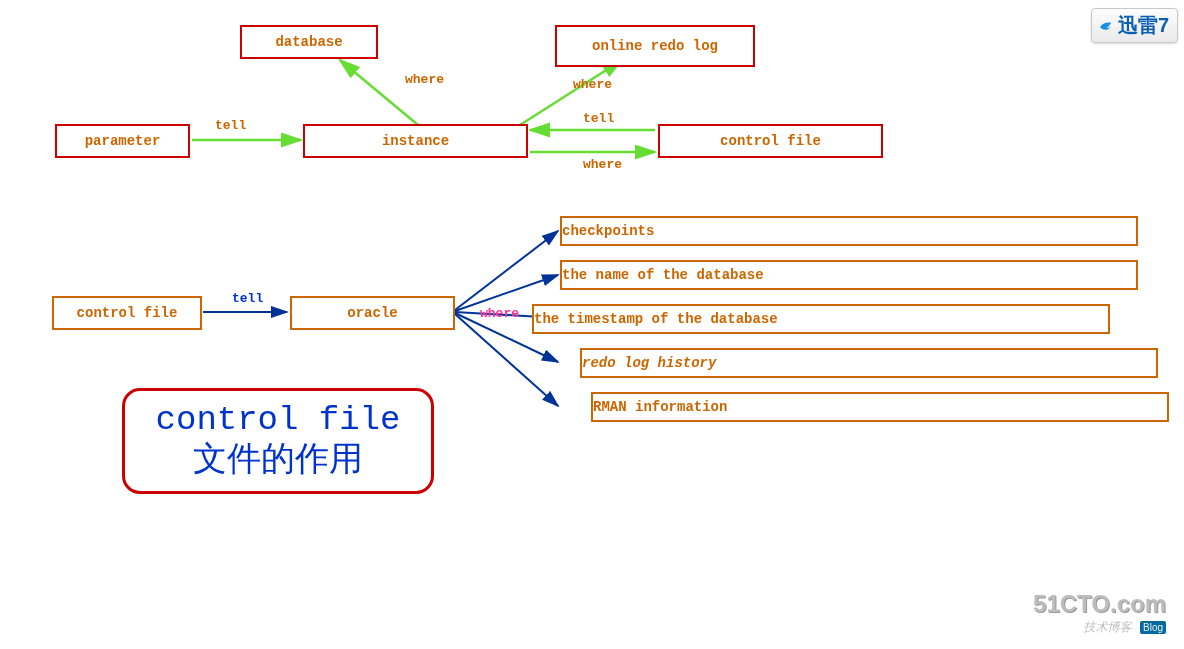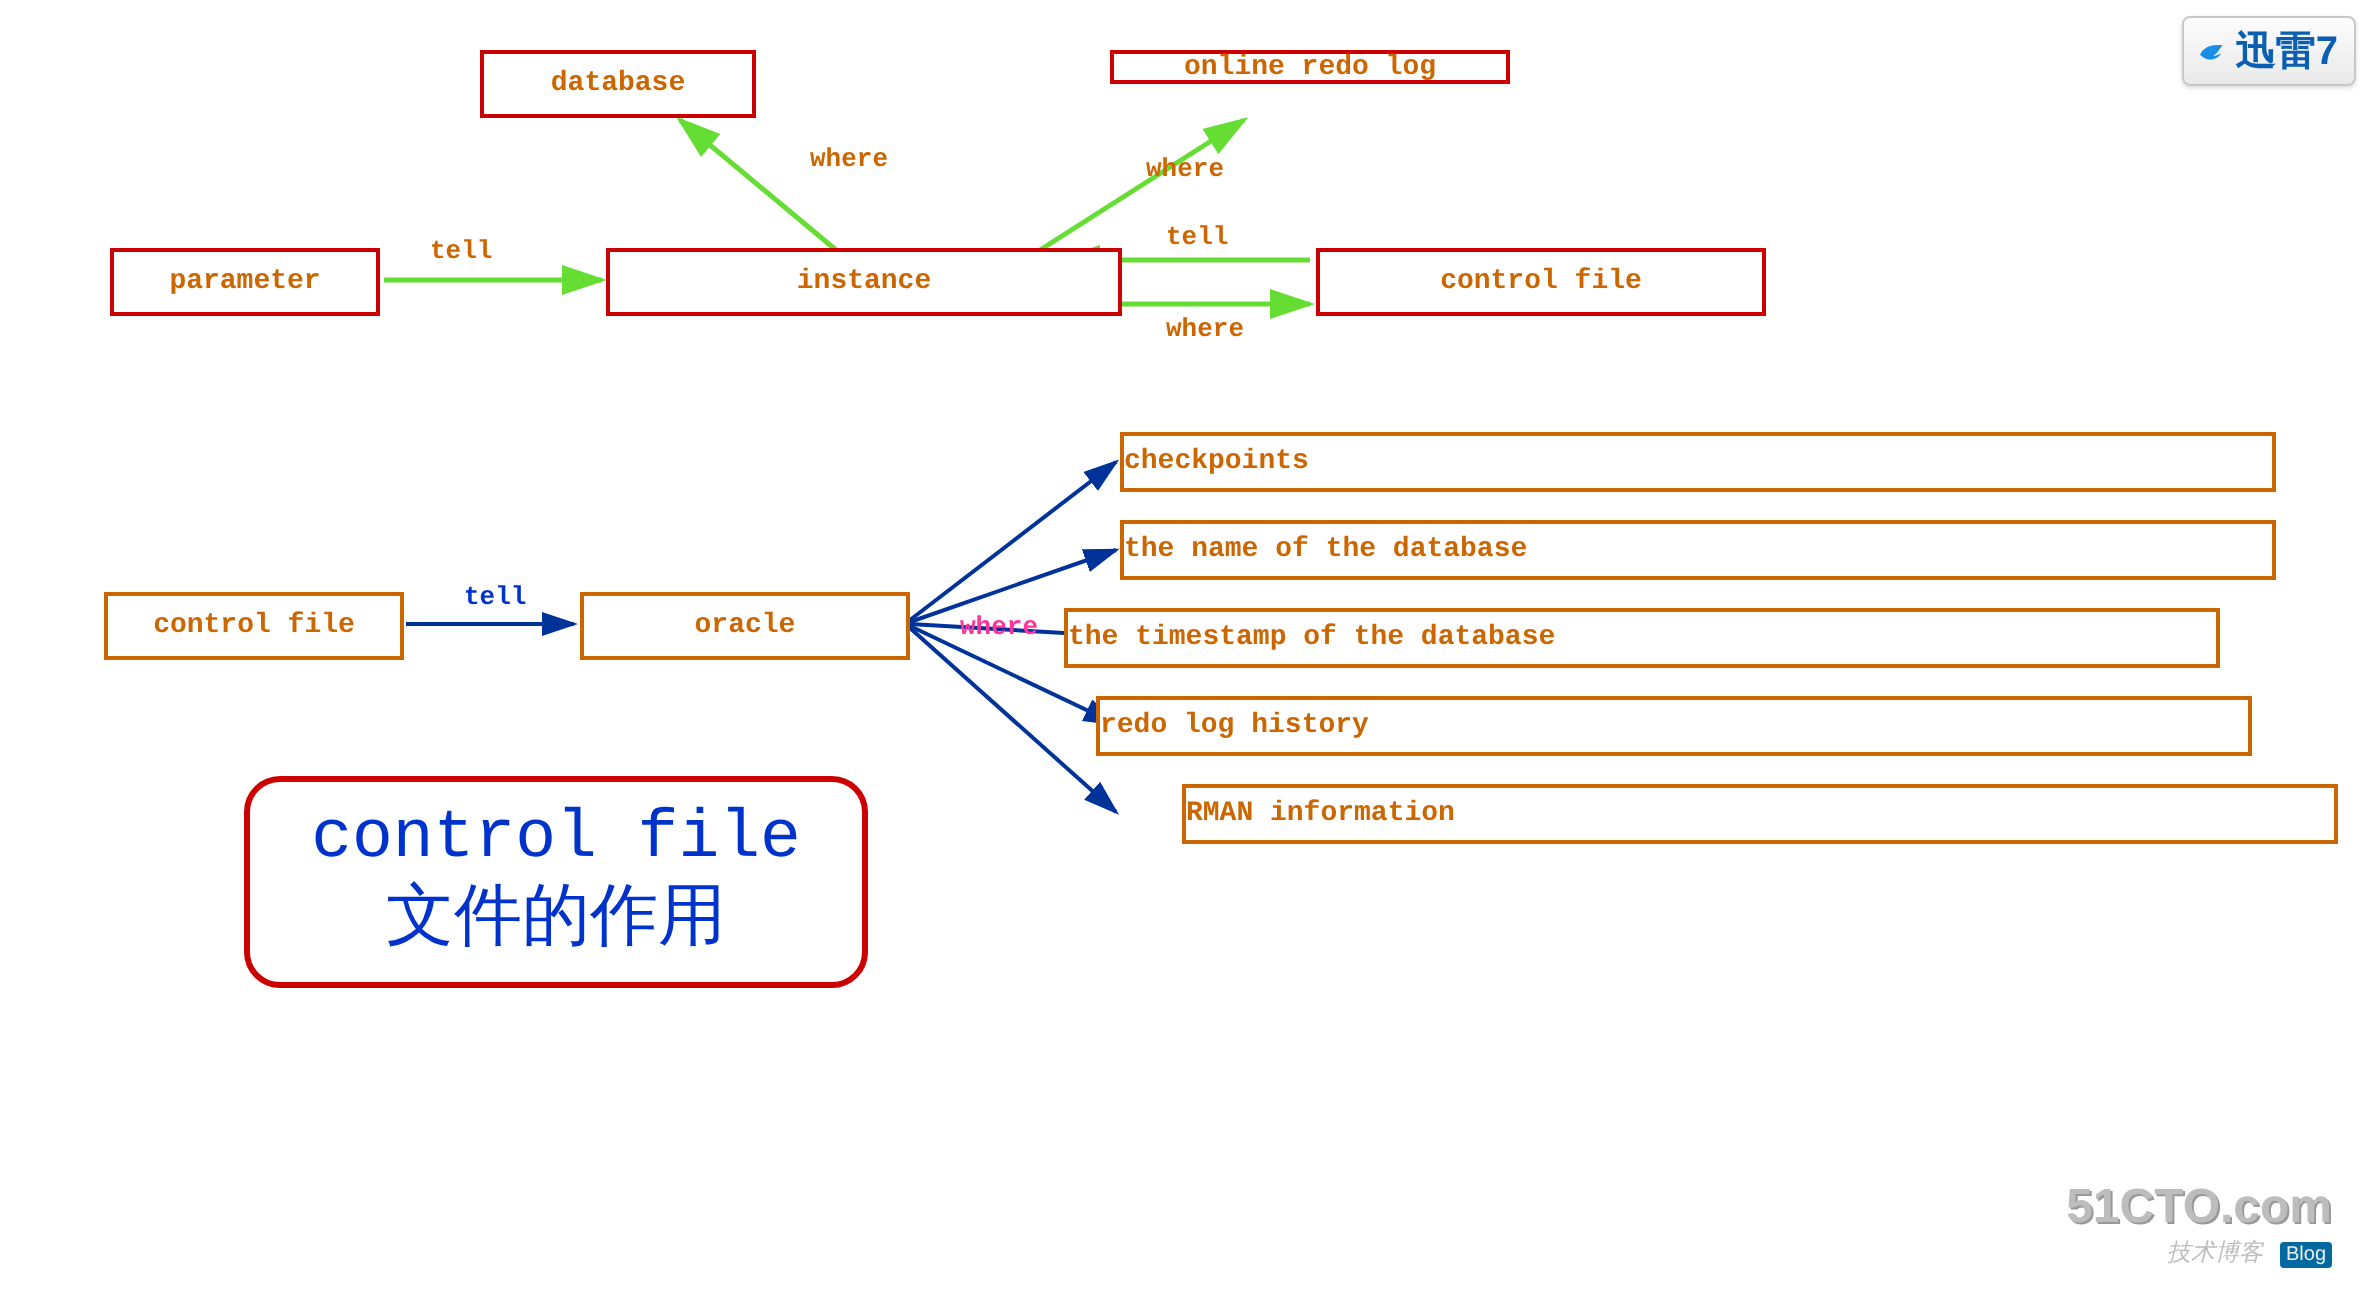--- a/index.html
+++ b/index.html
@@ -112,46 +112,46 @@
 
   <line x1="455" y1="310" x2="558" y2="231" stroke="#003399" stroke-width="2" marker-end="url(#ab)"></line>
   <line x1="455" y1="311" x2="558" y2="275" stroke="#003399" stroke-width="2" marker-end="url(#ab)"></line>
   <line x1="455" y1="312" x2="558" y2="318" stroke="#003399" stroke-width="2" marker-end="url(#ab)"></line>
   <line x1="455" y1="313" x2="558" y2="362" stroke="#003399" stroke-width="2" marker-end="url(#ab)"></line>
   <line x1="455" y1="314" x2="558" y2="406" stroke="#003399" stroke-width="2" marker-end="url(#ab)"></line>
 </svg>
 
 <div class="box red-border" style="left:240px; top:25px; width:138px; height:34px;">database</div>
 
-<div class="box red-border" style="left:555px; top:25px; width:200px; height:17px;">online redo log</div>
+<div class="box red-border" style="left:555px; top:25px; width:200px; height:42px;">online redo log</div>
 
 <div class="box red-border" style="left:55px; top:124px; width:135px; height:34px;">parameter</div>
 
-<div class="box red-border" style="left:303px; top:124px; width:258px; height:34px;">instance</div>
+<div class="box red-border" style="left:303px; top:124px; width:225px; height:34px;">instance</div>
 
 <div class="box red-border" style="left:658px; top:124px; width:225px; height:34px;">control file</div>
 
 <div class="label orange-text" style="left:215px; top:118px;">tell</div>
 <div class="label orange-text" style="left:405px; top:72px;">where</div>
 <div class="label orange-text" style="left:573px; top:77px;">where</div>
 <div class="label orange-text" style="left:583px; top:111px;">tell</div>
 <div class="label orange-text" style="left:583px; top:157px;">where</div>
 
 <div class="box orange-border" style="left:52px; top:296px; width:150px; height:34px;">control file</div>
 
 <div class="box orange-border" style="left:290px; top:296px; width:165px; height:34px;">oracle</div>
 
 <div class="label blue-text" style="left:232px; top:291px;">tell</div>
 
 <div class="label magenta-text" style="left:480px; top:306px;">where</div>
 
 <div class="box orange-border info-box" style="left:560px; top:216px; width:578px; height:30px;">checkpoints</div>
 <div class="box orange-border info-box" style="left:560px; top:260px; width:578px; height:30px;">the name of the database</div>
 <div class="box orange-border info-box" style="left:532px; top:304px; width:578px; height:30px;">the timestamp of the database</div>
-<div class="box orange-border info-box" style="left:548px; top:348px; width:578px; height:30px;">redo log history</div>
+<div class="box orange-border info-box" style="left:580px; top:348px; width:578px; height:30px;font-style:italic;">redo log history</div>
 <div class="box orange-border info-box" style="left:560px; top:392px; width:578px; height:30px;margin-left:31px;">RMAN information</div>
 
 <div class="title-box" style="left:122px; top:388px; width:312px; height:106px;">
   <span>control file</span>
   <span>文件的作用</span>
 </div>
 
 <div class="app-badge">
   <svg viewBox="0 0 24 24">
     <path d="M3 14 C6 8, 12 6, 20 7 C18 9, 17 12, 13 15 C15 15, 17 14, 19 13 C16 18, 9 20, 3 14 Z" fill="#1a8de6"></path>

